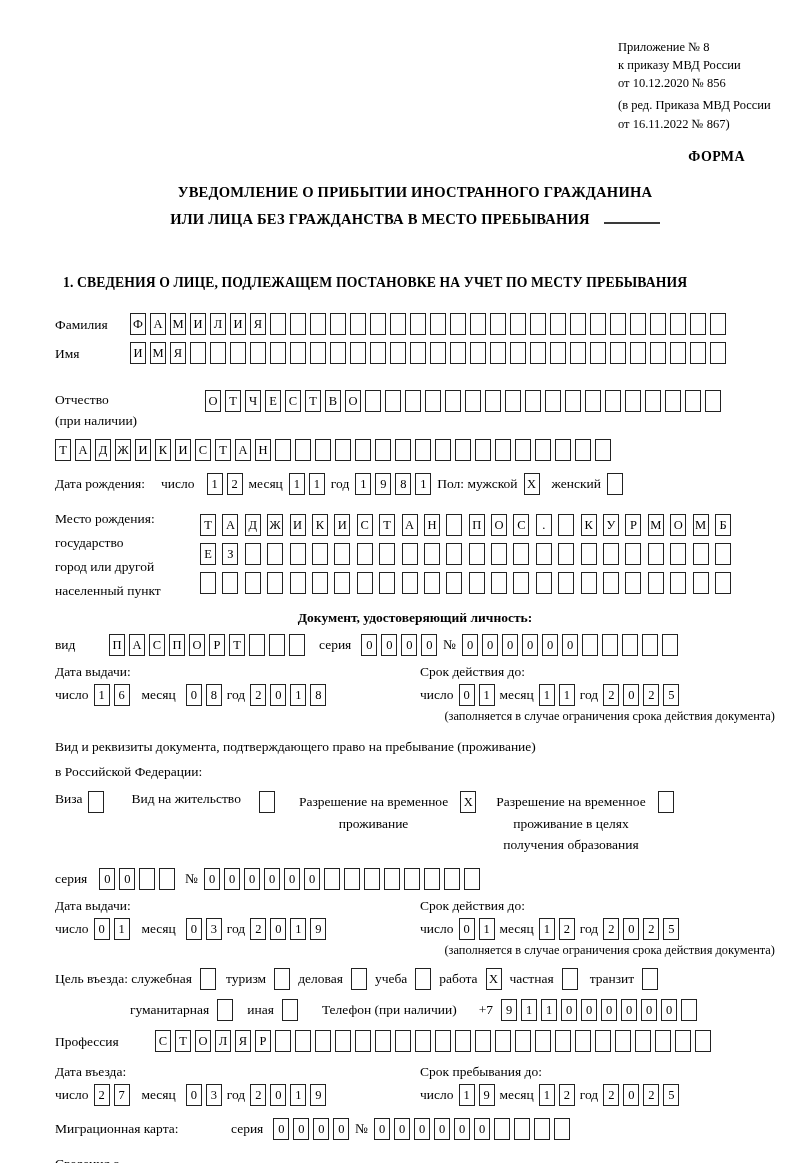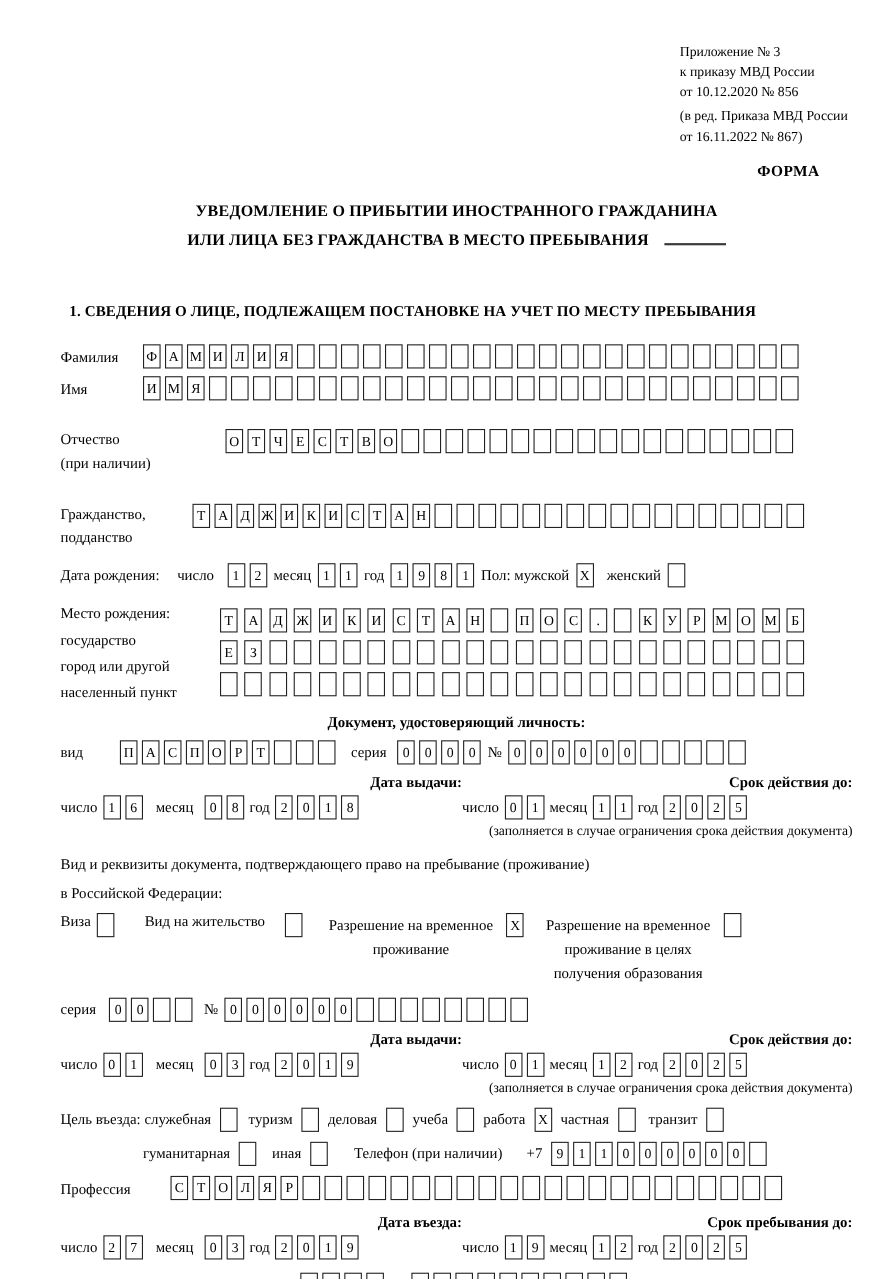--- a/index.html
+++ b/index.html
@@ -35,21 +35,21 @@
 
   .bp-labels { width:145px; line-height:1.78; padding-top:2px; }
   .bp-rows { display:flex; flex-direction:column; gap:7px; }
   .bp-rows .boxes { gap:6.4px; }
 
   .center-bold { text-align:center; font-weight:bold; margin:4px 0 8px; }
 
   .dg { display:flex; margin-top:8px; }
   .dg-col-l { width:365px; }
   .dg-col-r { flex:1; }
-  .dg-head { text-align:right; margin-bottom:4px;font-weight:bold; }
+  .dg-head { text-align:left; margin-bottom:4px; }
   .dg-row { display:flex; align-items:center; }
   .dg-row > * { margin-right:5px; }
   .dg-note { text-align:right; font-size:12.4px; margin-top:3px; }
 
   .para { line-height:1.9; margin-top:10px; }
 
   .cb-row { display:flex; align-items:flex-start; margin:6px 0 12px; }
   .cb-item { display:flex; align-items:flex-start; }
   .cb-center { text-align:center; line-height:1.6; }
 
@@ -58,21 +58,21 @@
 
   .rep-labels { width:132px; line-height:1.78; padding-top:2px; }
   .rep-rows { display:flex; flex-direction:column; gap:9px; }
 </style>
 </head>
 <body>
 
 <div class="page">
 
   <div class="hdr-right">
-    <div>Приложение № 3</div>
+    <div>Приложение № 8</div>
     <div>к приказу МВД России</div>
     <div>от 10.12.2020 № 856</div>
     <div class="gap">(в ред. Приказа МВД России</div>
     <div>от 16.11.2022 № 867)</div>
   </div>
 
   <div class="forma">ФОРМА</div>
 
   <div class="title">
     <span>УВЕДОМЛЕНИЕ О ПРИБЫТИИ ИНОСТРАННОГО ГРАЖДАНИНА</span><br>
@@ -182,24 +182,20 @@
         <span class="bx"></span>
         <span class="bx"></span>
         <span class="bx"></span>
         <span class="bx"></span>
         <span class="bx"></span>
         <span class="bx"></span>
       </span>
   </div>
 
   <div class="row">
-    <span class="lbl-2l lbl-cit">
-      <span>Гражданство,</span><br>
-      <span>подданство</span>
-    </span>
     <span class="boxes">
         <span class="bx">Т</span>
         <span class="bx">А</span>
         <span class="bx">Д</span>
         <span class="bx">Ж</span>
         <span class="bx">И</span>
         <span class="bx">К</span>
         <span class="bx">И</span>
         <span class="bx">С</span>
         <span class="bx">Т</span>

